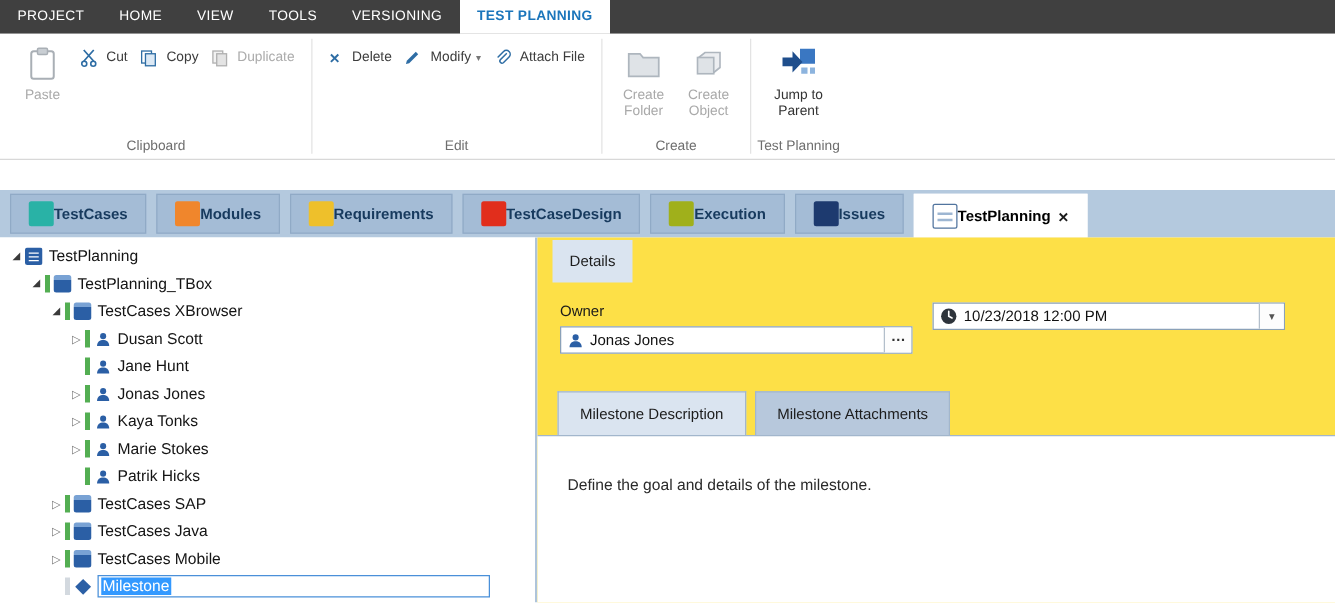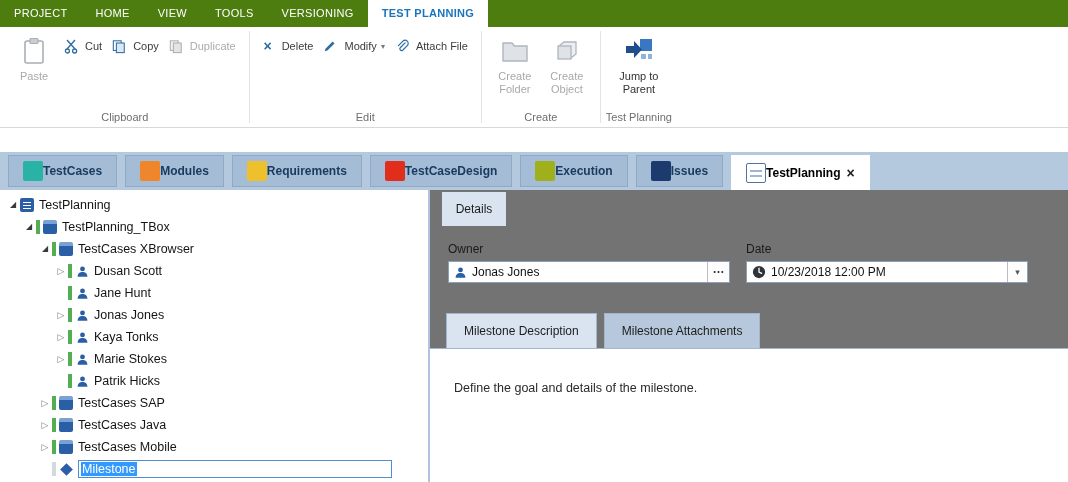--- a/index.html
+++ b/index.html
@@ -1,20 +1,20 @@
 <!DOCTYPE html>
 <html><head>
 <meta charset="utf-8">
 <style>
   *{box-sizing:border-box;margin:0;padding:0}
   html,body{width:1068px;height:482px;overflow:hidden;font-family:"Liberation Sans",sans-serif;background:#fff}
   .app{width:1068px;height:482px;display:flex;flex-direction:column;position:relative}
 
   
-  .menubar{height:27px;background:#4d7c0f;display:flex;align-items:flex-end;flex:none}
+  .menubar{height:27px;background:#404040;display:flex;align-items:flex-end;flex:none}
   .menu-item{color:#fff;font-size:11px;letter-spacing:.3px;padding:0 14px;line-height:27px;cursor:default;white-space:nowrap}
   .menu-item.active{background:#fff;color:#1b75bb;font-weight:bold}
 
   
   .ribbon{height:101px;background:#fff;border-bottom:1px solid #d8d8d8;display:flex;align-items:stretch;flex:none;padding-left:2px}
   .rgroup{display:flex;flex-direction:column}
   .rgroup-content{flex:1;display:flex;align-items:flex-start;padding:5px 6px 0 6px}
   .rgroup-label{text-align:center;color:#6e6e6e;font-size:11px;padding:2px 0 4px}
   .vsep{width:1px;background:#e3e3e3;margin:4px 1px;flex:none}
   .big-btn{width:52px;display:flex;flex-direction:column;align-items:center;text-align:center;font-size:11px;color:#333;padding-top:3px;cursor:default}
@@ -52,21 +52,21 @@
   .bar{width:4px;height:14px;background:#53ae52;margin-right:3px;flex:none}
   .bar.gray{background:#d3d9df}
   .ticon{width:14px;height:14px;margin-right:5px;flex:none;display:inline-flex;align-items:center;justify-content:center}
   .icon-root{background:#2b5fa5;border-radius:2px;background-image:linear-gradient(#fff,#fff),linear-gradient(#fff,#fff),linear-gradient(#fff,#fff);background-size:8px 1px;background-position:3px 4px,3px 7px,3px 10px;background-repeat:no-repeat;width:14px;height:14px}
   .icon-box{border-radius:2px;background:linear-gradient(180deg,#79a2d4 0 4px,#2b5fa5 4px);width:14px;height:14px}
   .diamond{width:9px;height:9px;background:#2b5fa5;transform:rotate(45deg)}
   .edit-box{width:314px;height:18px;background:#fff;border:1px solid #4a90d9;display:flex;align-items:center;padding-left:2px;font-size:12.5px;flex:none}
   .sel{background:#3399ff;color:#fff;padding:0 1px}
 
   
-  .details-panel{flex:1;background:#737373;display:flex;flex-direction:column;min-width:0}
+  .details-panel{flex:1;background:#fde047;display:flex;flex-direction:column;min-width:0}
   .details-tab{margin:2px 0 0 12px;width:64px;height:34px;background:#dae4f0;display:flex;align-items:center;justify-content:center;font-size:12px;color:#1c1c1c;flex:none;cursor:default}
   .fields-row{display:flex;gap:16px;margin:16px 40px 0 18px;flex:none}
   .field-col{flex:1;min-width:0}
   .field-label{font-size:12px;color:#1a1a1a;margin-bottom:5px}
   .field{height:22px;background:#fff;border:1px solid #8ba1b8;display:flex;align-items:center;padding-left:5px;gap:5px;font-size:12px;color:#111}
   .field-value{flex:1;overflow:hidden;white-space:nowrap}
   .ellipsis-btn{width:22px;height:100%;border-left:1px solid #b3bfcb;display:flex;align-items:center;justify-content:center;color:#333;background:#fdfdfd;flex:none;font-weight:bold}
   .ellipsis-btn span{transform:translateY(-3px)}
   .dd-btn{width:20px;height:100%;border-left:1px solid #b3bfcb;display:flex;align-items:center;justify-content:center;color:#555;font-size:9px;background:#fdfdfd;flex:none}
   .sub-tabs{display:flex;gap:7px;margin:30px 0 0 16px;flex:none}
@@ -404,21 +404,20 @@
                   <path d="M2 14.5 c0 -4.2 3 -5.8 6 -5.8 s6 1.6 6 5.8 z" fill="#2b5fa5"></path>
                 </svg>
             </span>
             <span class="field-value">Jonas Jones</span>
             <span class="ellipsis-btn">
                 <span>…</span>
               </span>
           </div>
         </div>
         <div class="field-col">
-          <div class="field-label">Date</div>
           <div class="field">
             <span style="display:inline-flex">
               <svg width="14" height="14" viewBox="0 0 16 16">
                   <circle cx="8" cy="8" r="7" fill="#2e343b"></circle>
                   <path d="M8 3.6 V8 L11 9.6" stroke="#fff" stroke-width="1.5" fill="none" stroke-linecap="round"></path>
                 </svg>
             </span>
             <span class="field-value">10/23/2018 12:00 PM</span>
             <span class="dd-btn">▾</span>
           </div>

